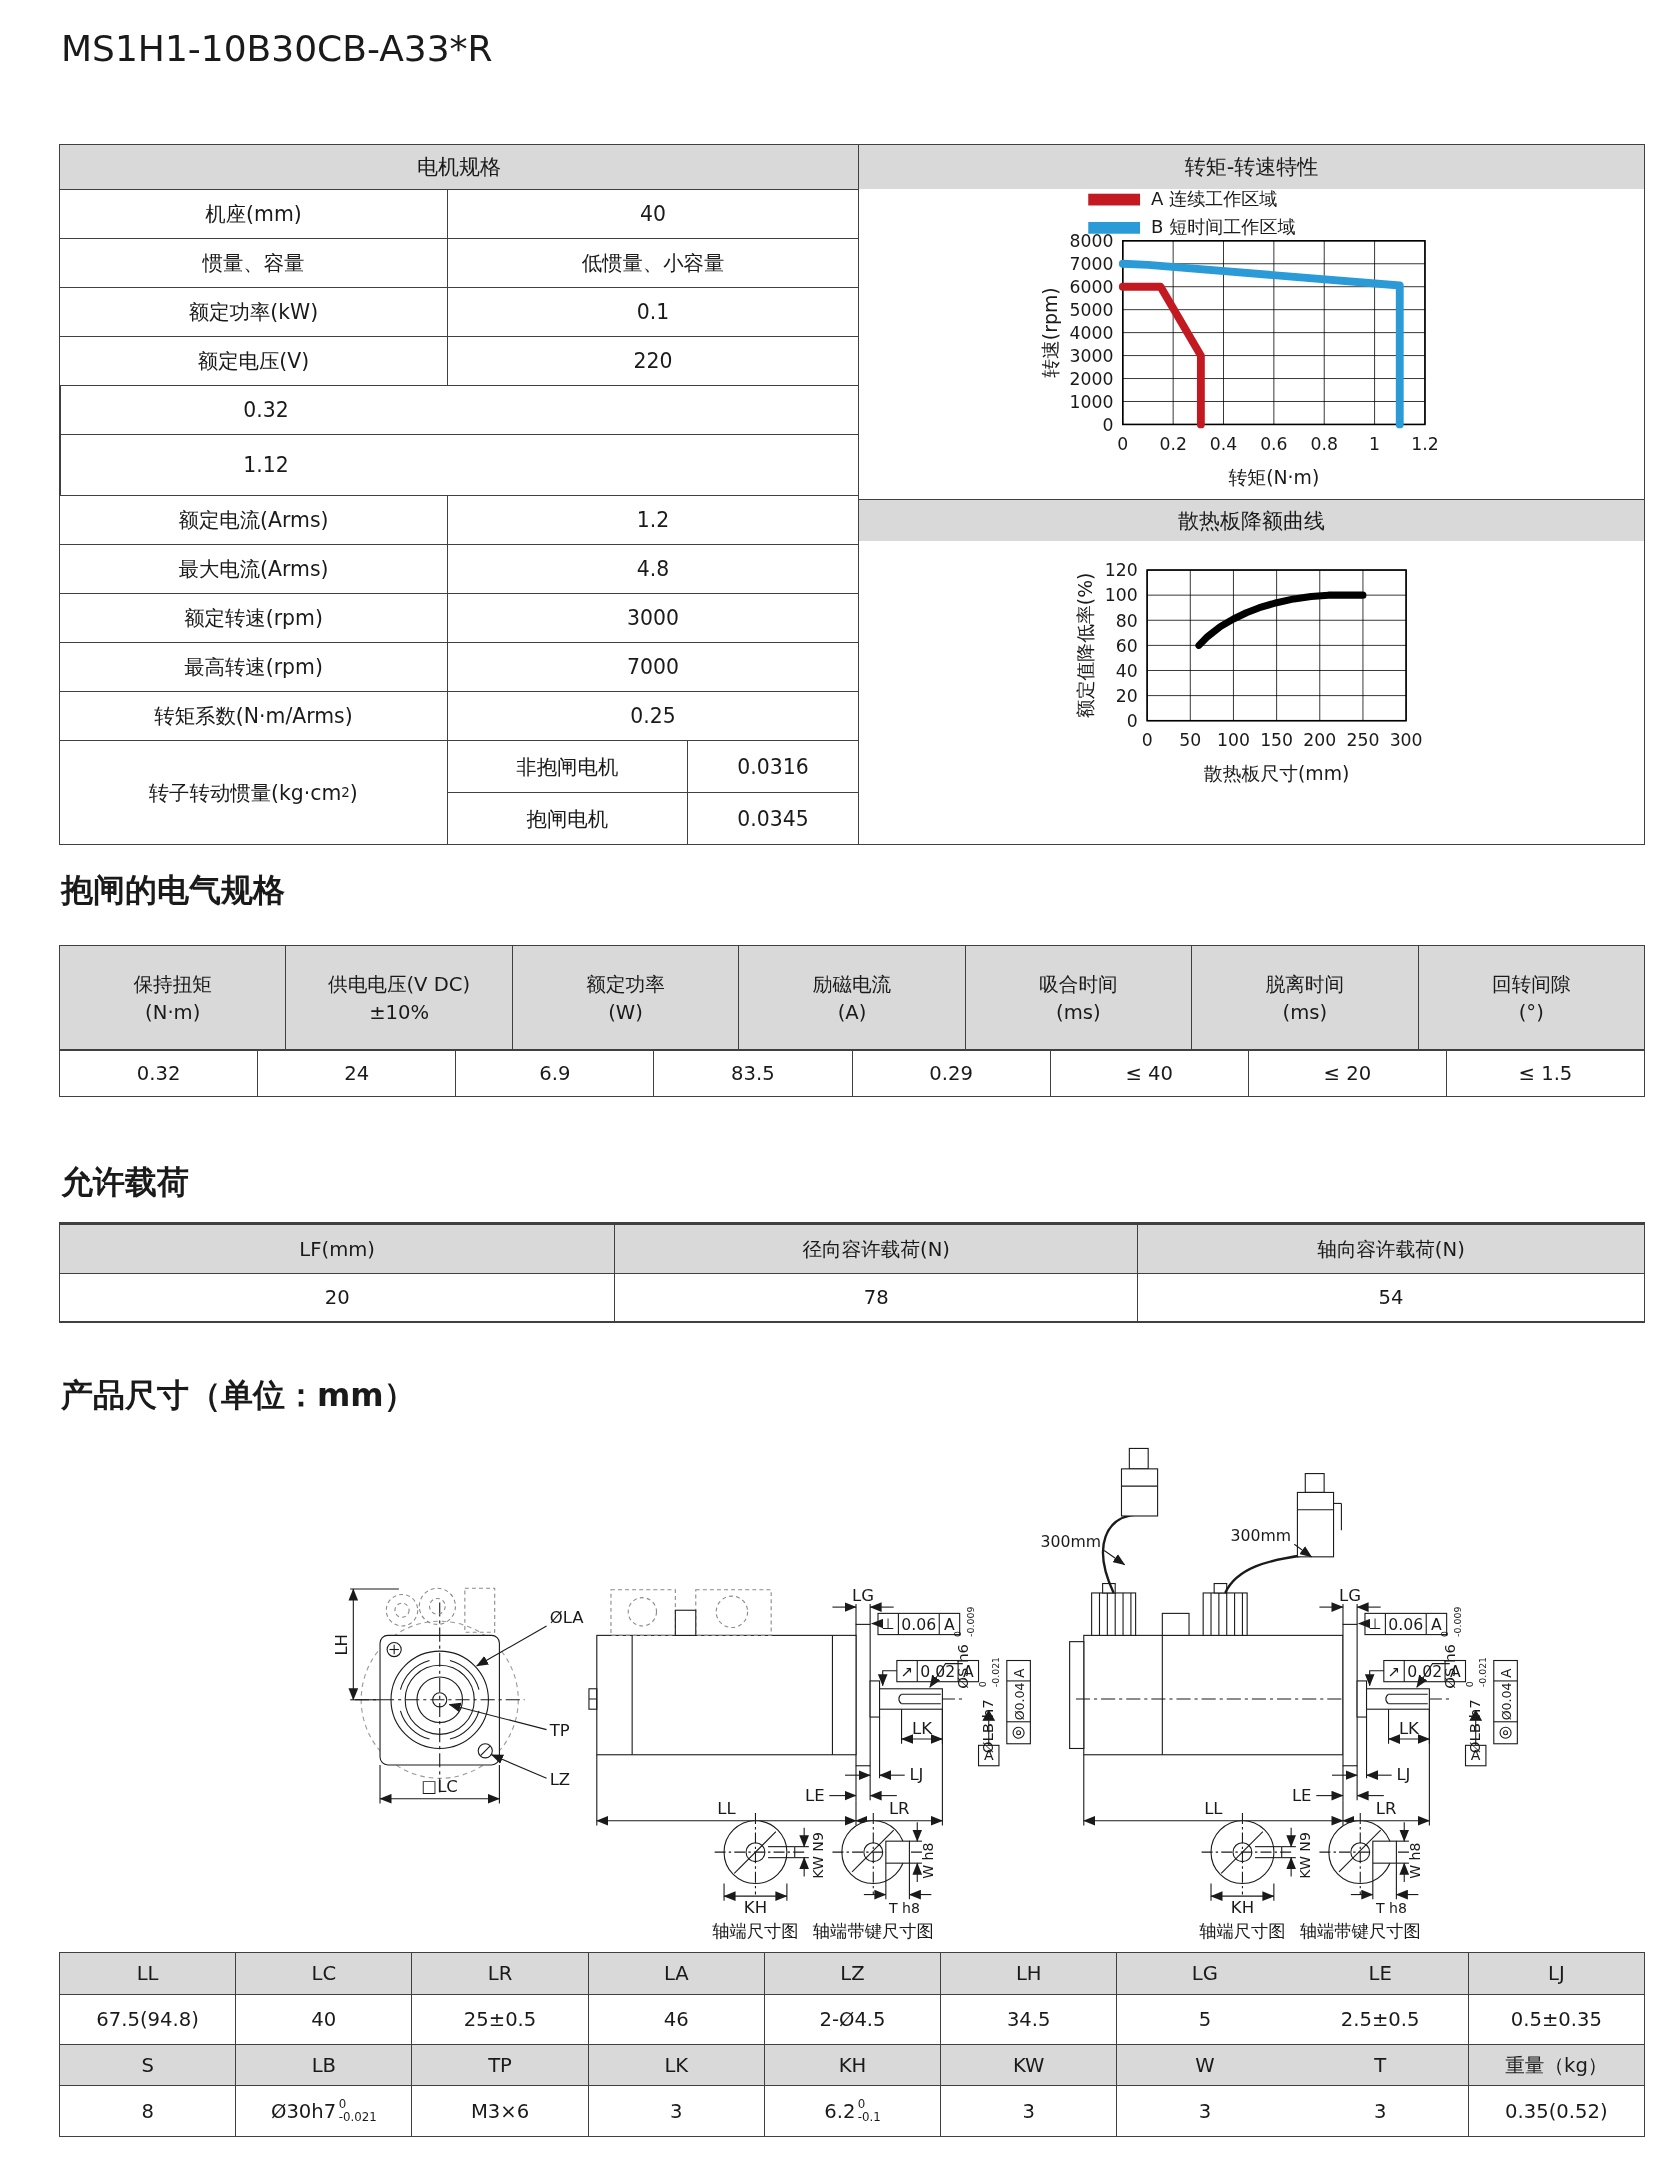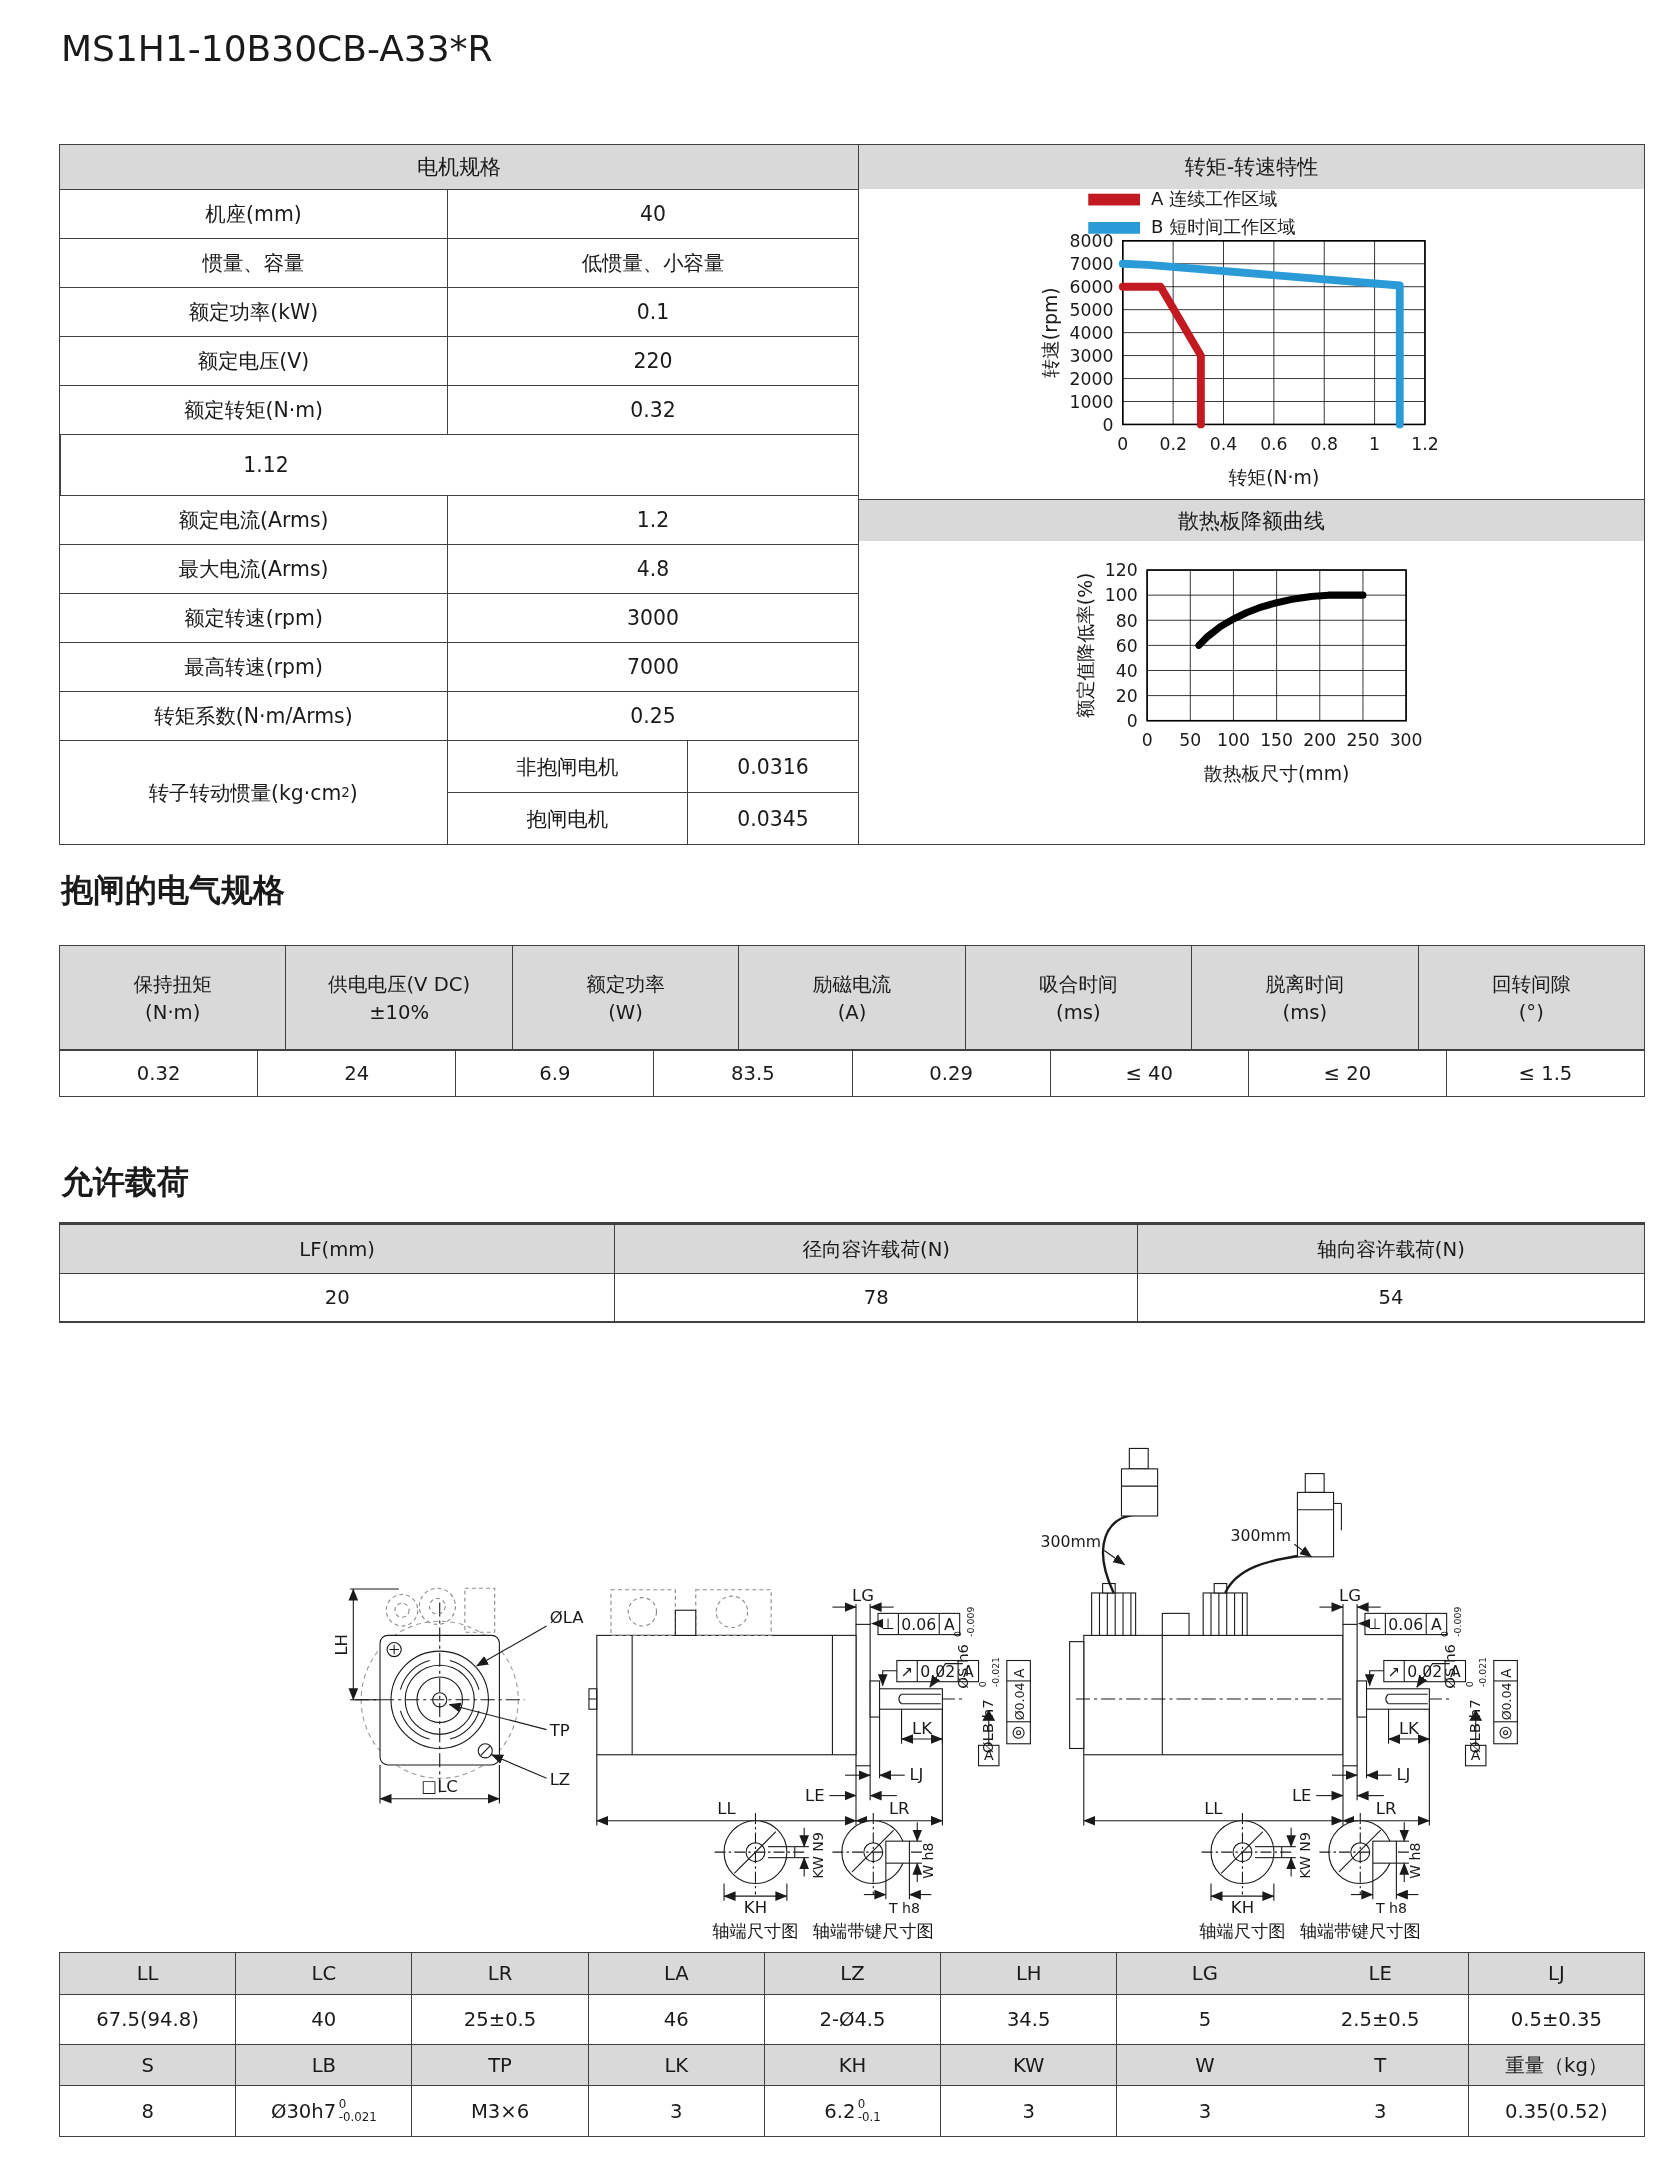--- a/index.html
+++ b/index.html
@@ -72,21 +72,20 @@
         </div>
       <div class="trow" style="height:49px;flex:none;">
           <div class="tcell lcol">额定功率(kW)</div>
           <div class="tcell vcol">0.1</div>
         </div>
       <div class="trow" style="height:49px;flex:none;">
           <div class="tcell lcol">额定电压(V)</div>
           <div class="tcell vcol">220</div>
         </div>
       <div class="trow" style="height:49px;flex:none;">
-          <div class="tcell lcol">额定转矩(N·m)</div>
           <div class="tcell vcol">0.32</div>
         </div>
       <div class="trow" style="height:61px;flex:none;">
           <div class="tcell vcol">1.12</div>
         </div>
       <div class="trow" style="height:49px;flex:none;">
           <div class="tcell lcol">额定电流(Arms)</div>
           <div class="tcell vcol">1.2</div>
         </div>
       <div class="trow" style="height:49px;flex:none;">
@@ -261,20 +260,21 @@
       <div class="ldcell ld2">径向容许载荷(N)</div>
       <div class="ldcell ld3">轴向容许载荷(N)</div>
     </div>
     <div class="vrow">
       <div class="ldcell ld1">20</div>
       <div class="ldcell ld2">78</div>
       <div class="ldcell ld3">54</div>
     </div>
   </div>
 
+  <div class="abs sect-title" style="left:61px;top:1374px;">产品尺寸（单位：mm）</div>
 
   <svg class="abs" id="drawing" width="1629" height="520" viewBox="0 0 2074 662">
     <defs>
       <marker id="arr" viewBox="0 0 10 8" refX="9.5" refY="4" markerWidth="11" markerHeight="9" orient="auto-start-reverse">
           <path d="M0,0L10,4L0,8z" fill="#1a1a1a"></path>
         </marker>
     </defs>
     <g stroke="#1a1a1a" stroke-width="1.4" fill="none">
 
       <g>

